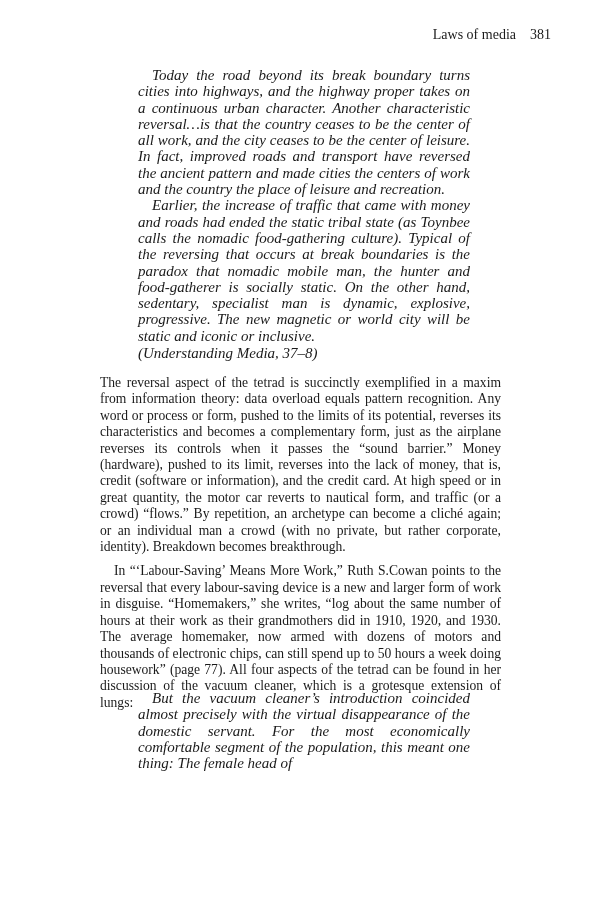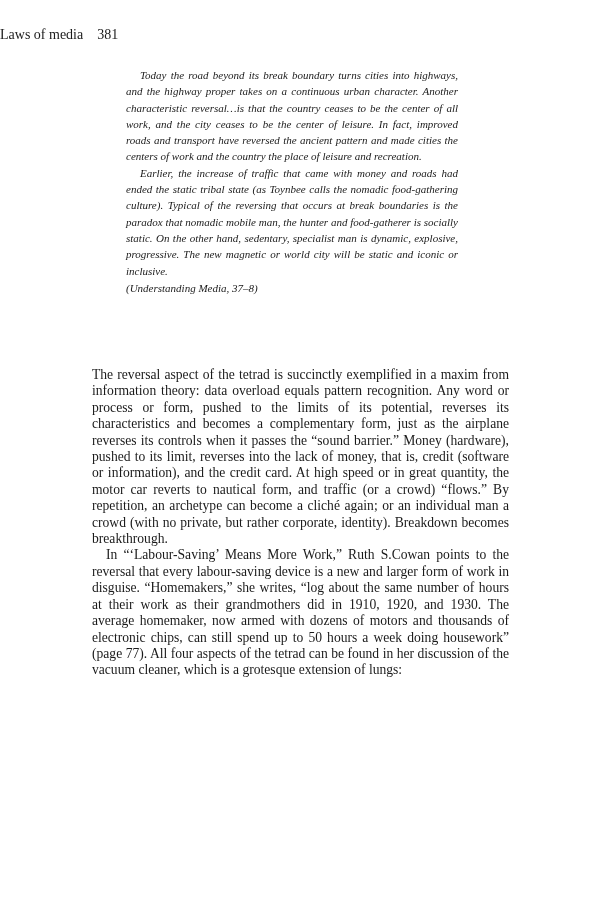--- a/index.html
+++ b/index.html
@@ -1,29 +1,29 @@
 <!DOCTYPE html>
 <html><head>
 <meta charset="utf-8">
 <style>
   html, body { margin:0; padding:0; background:#ffffff; }
   body { width:600px; height:900px; position:relative; overflow:hidden; color:#1a1a1a; }
-  .header { position:absolute; top:27px; left:0; width:551px; text-align:left;
+  .header { position:absolute; top:27px; left:0; width:551px; text-align:right;
     font-family:"Liberation Serif", serif; font-size:14px; }
   .header .num { margin-left:14px; }
-  .quote { position:absolute; left:126px; width:332px;
-    font-family:"Liberation Serif", serif; font-style:italic; font-size:11px;
+  .quote { position:absolute; left:138px; width:332px;
+    font-family:"Liberation Serif", serif; font-style:italic; font-size:15px;
     line-height:16.3px; text-align:justify; }
   .quote p { margin:0; text-indent:14px; }
   .quote p.noindent { text-indent:0; }
   .quote .cite { text-align:left; margin-top:1px; }
   .body { position:absolute; left:92px; width:417px;
     font-family:"Liberation Serif", serif; font-size:13.6px; line-height:16.4px;
     text-align:justify; }
-  .body p { margin:0; }
+  .body p { margin:8px; }
   .body p.indent { text-indent:14px; }
 </style>
 </head>
 <body>
 
 <div class="header">
   <span>Laws of media</span><span class="num">381</span>
 </div>
 
 <div class="quote" style="top:67px;">
@@ -31,13 +31,14 @@
   <p>Earlier, the increase of traffic that came with money and roads had ended the static tribal state (as Toynbee calls the nomadic food-gathering culture). Typical of the reversing that occurs at break boundaries is the paradox that nomadic mobile man, the hunter and food-gatherer is socially static. On the other hand, sedentary, specialist man is dynamic, explosive, progressive. The new magnetic or world city will be static and iconic or inclusive.</p>
   <p class="cite noindent">(Understanding Media, 37–8)</p>
 </div>
 
 <div class="body" style="top:367px;">
   <p>The reversal aspect of the tetrad is succinctly exemplified in a maxim from information theory: data overload equals pattern recognition. Any word or process or form, pushed to the limits of its potential, reverses its characteristics and becomes a complementary form, just as the airplane reverses its controls when it passes the “sound barrier.” Money (hardware), pushed to its limit, reverses into the lack of money, that is, credit (software or information), and the credit card. At high speed or in great quantity, the motor car reverts to nautical form, and traffic (or a crowd) “flows.” By repetition, an archetype can become a cliché again; or an individual man a crowd (with no private, but rather corporate, identity). Breakdown becomes breakthrough.</p>
   <p class="indent">In “‘Labour-Saving’ Means More Work,” Ruth S.Cowan points to the reversal that every labour-saving device is a new and larger form of work in disguise. “Homemakers,” she writes, “log about the same number of hours at their work as their grandmothers did in 1910, 1920, and 1930. The average homemaker, now armed with dozens of motors and thousands of electronic chips, can still spend up to 50 hours a week doing housework” (page 77). All four aspects of the tetrad can be found in her discussion of the vacuum cleaner, which is a grotesque extension of lungs:</p>
 </div>
 
 <div class="quote" style="top:690px;">
+  <p>But the vacuum cleaner’s introduction coincided almost precisely with the virtual disappearance of the domestic servant. For the most economically comfortable segment of the population, this meant one thing: The female head of</p>
 </div>
 
 </body></html>

